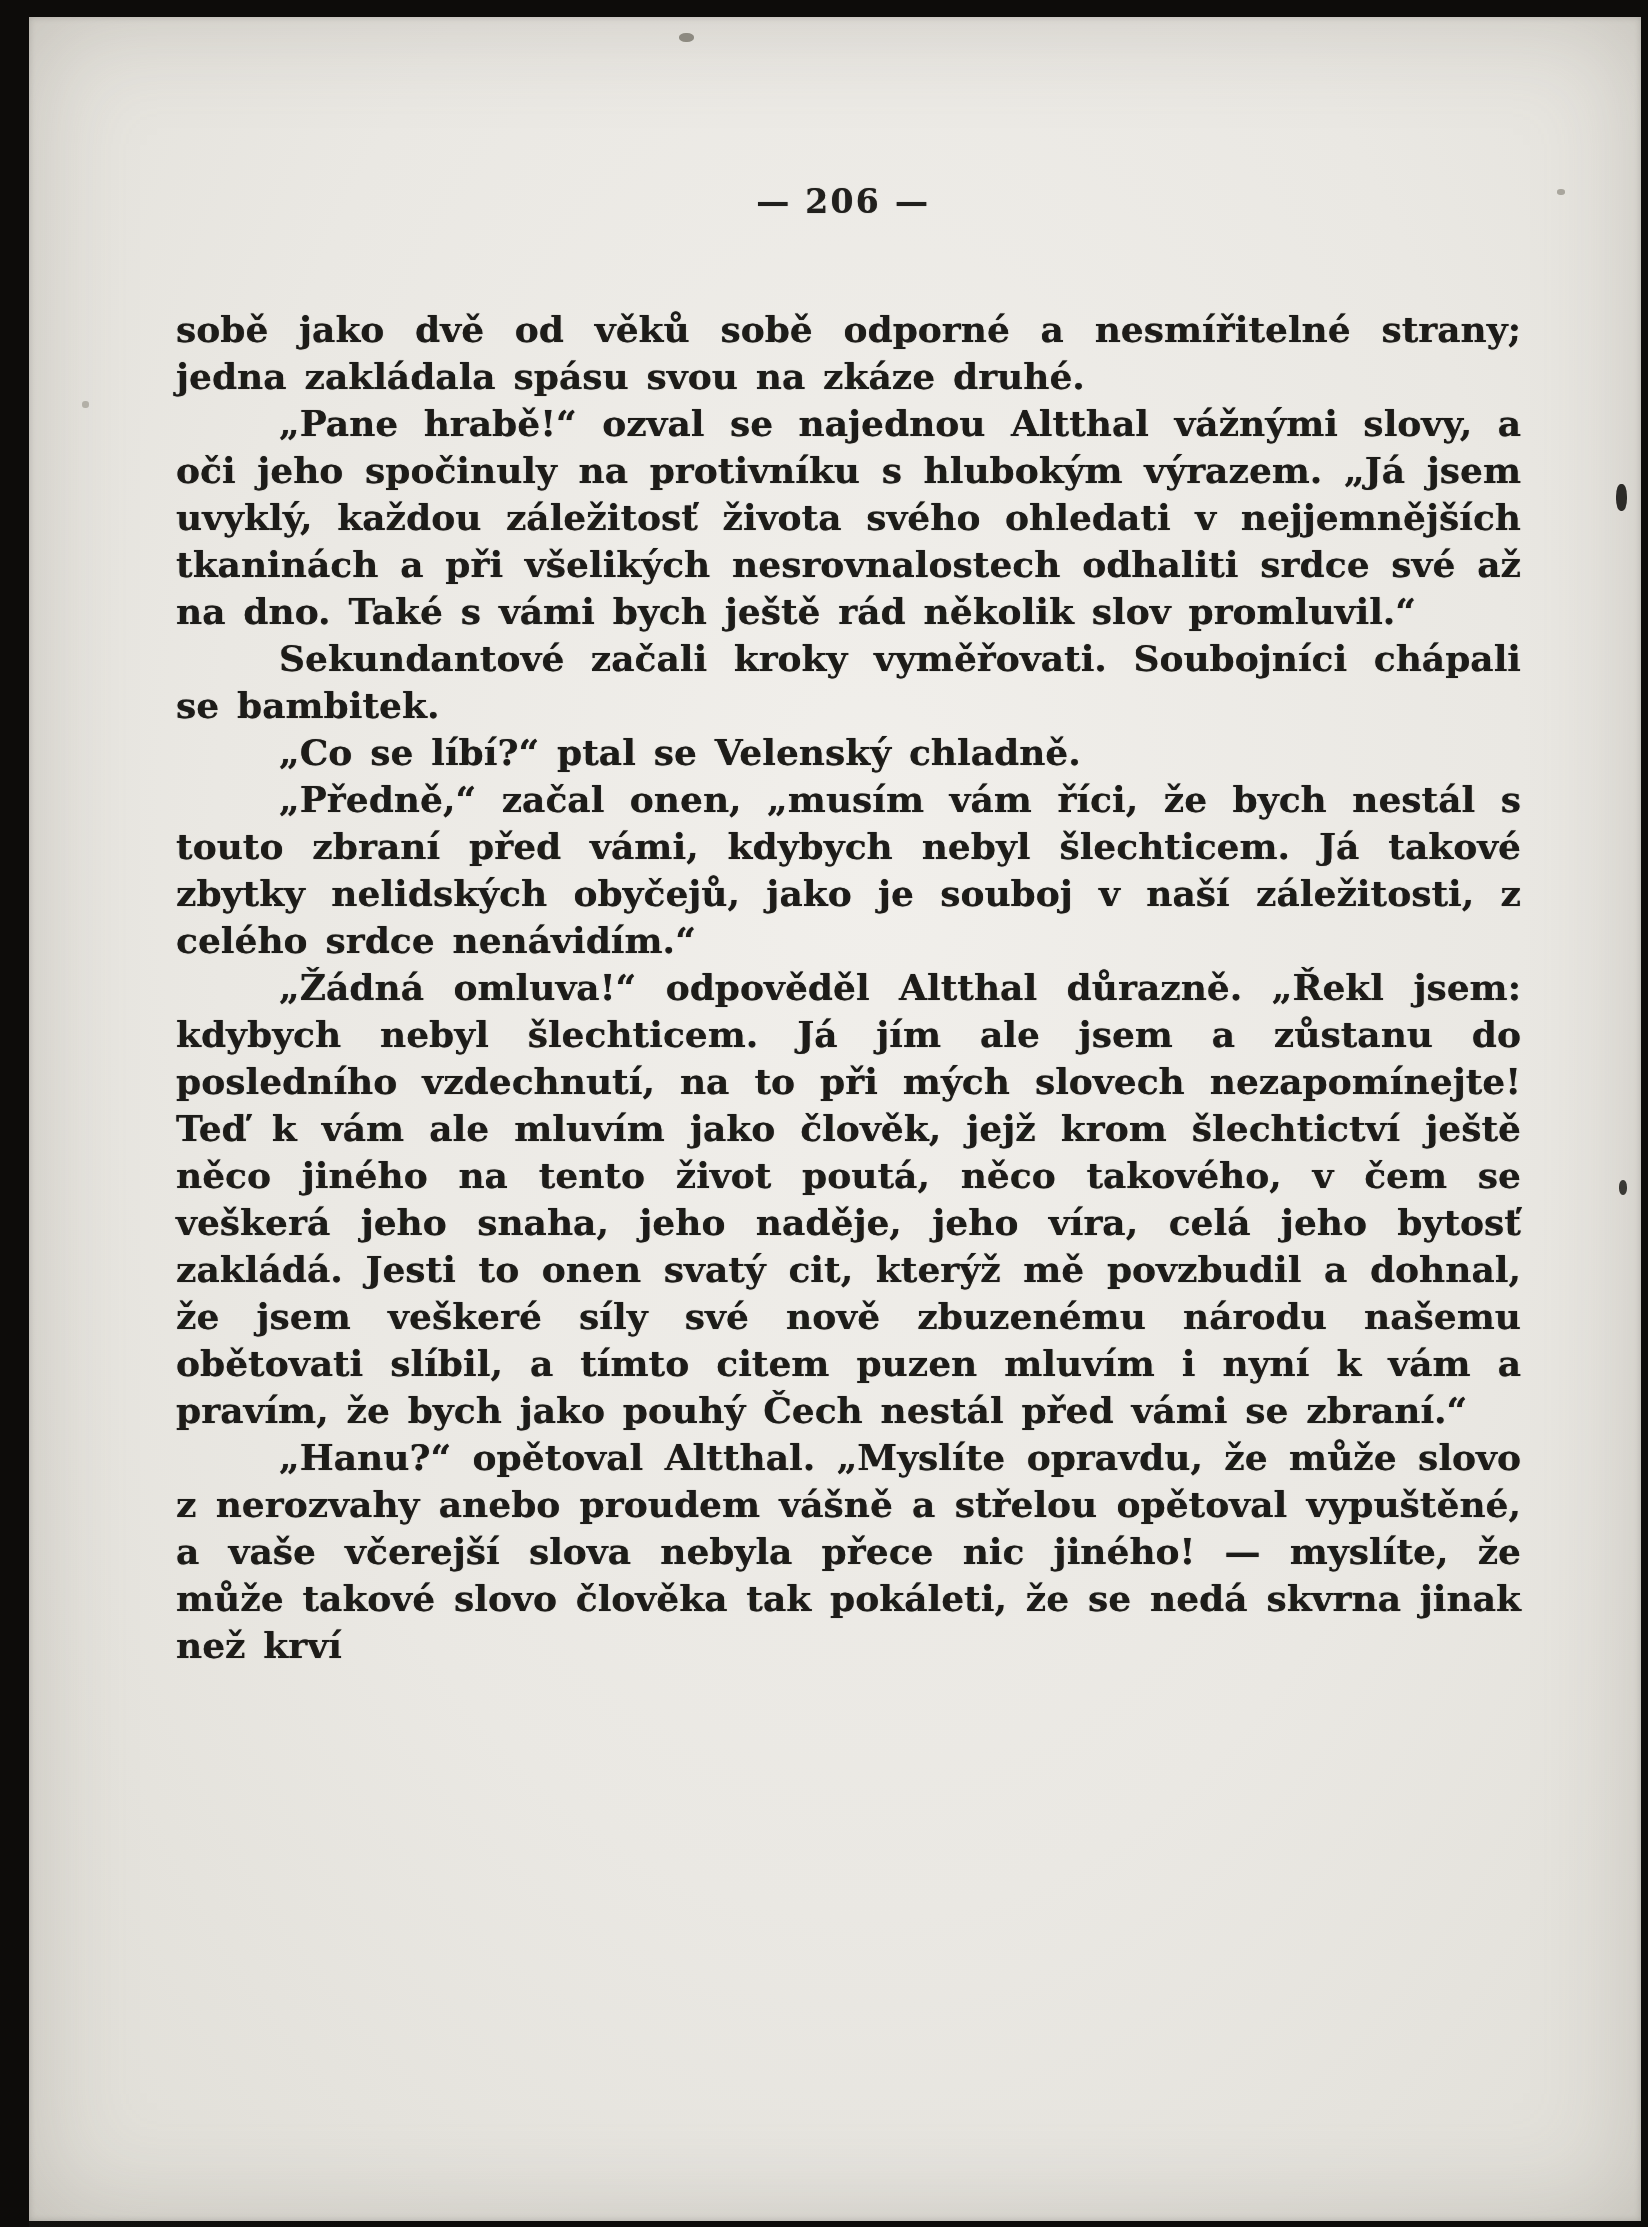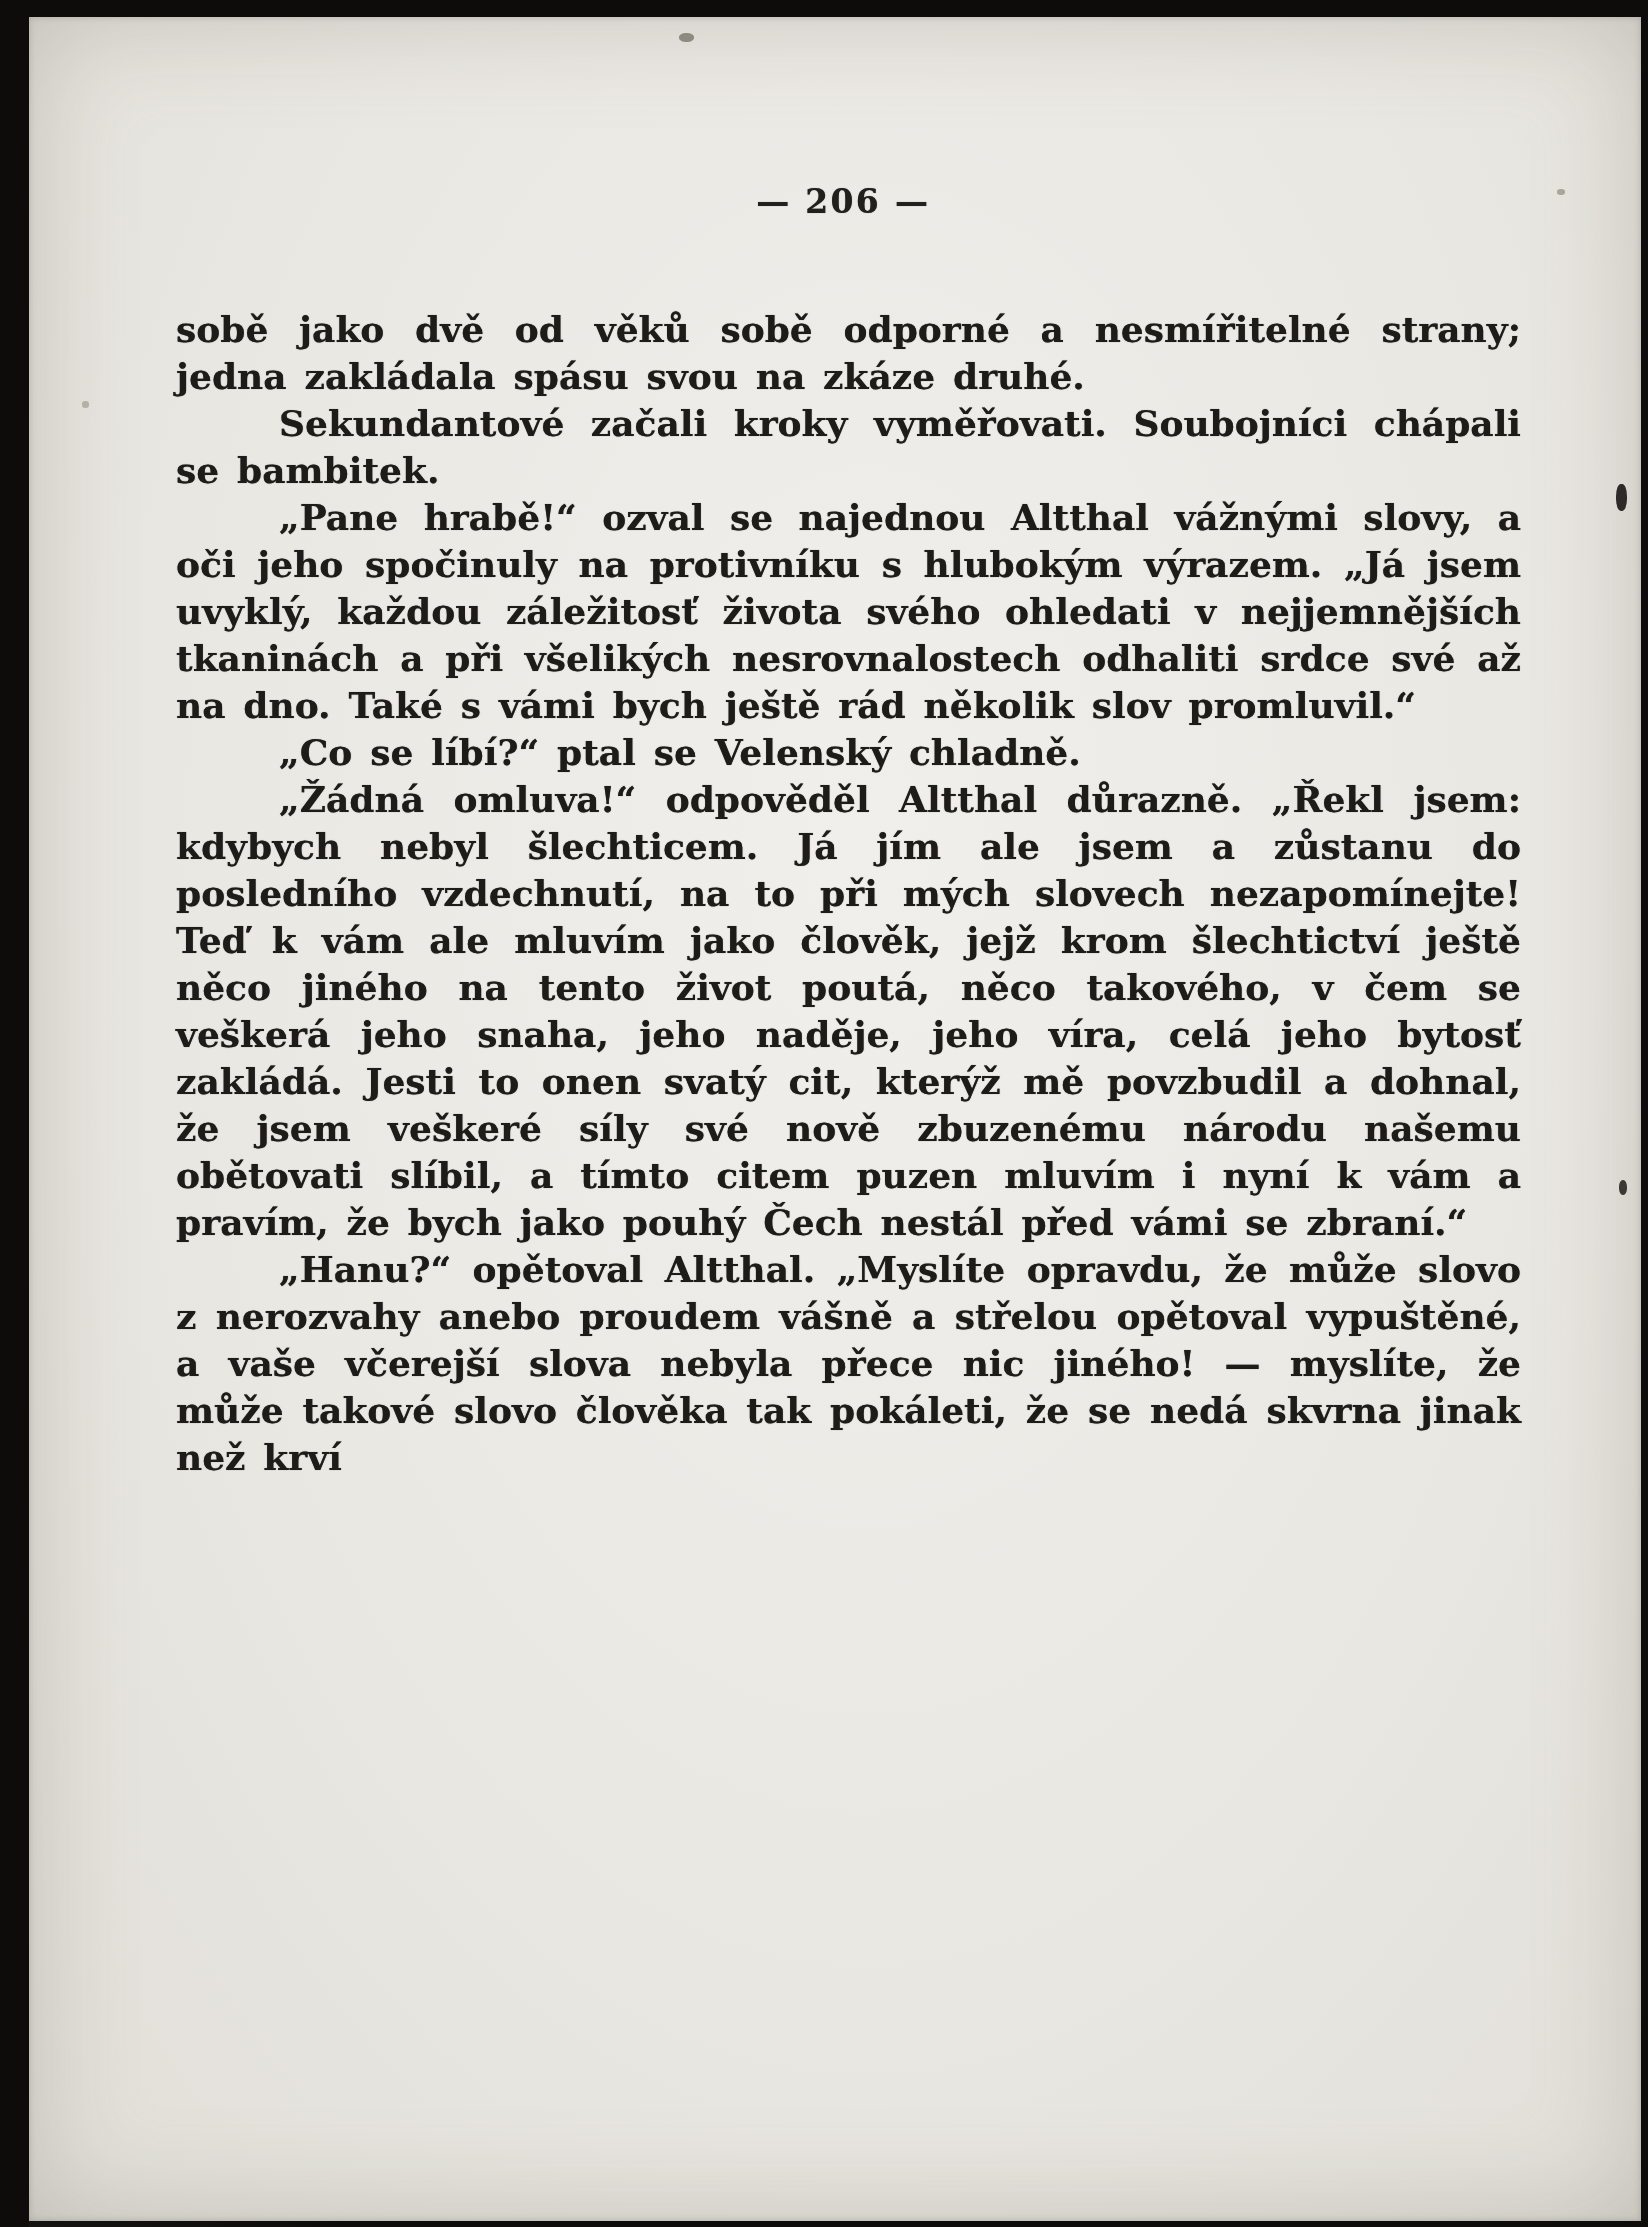--- a/index.html
+++ b/index.html
@@ -71,23 +71,24 @@
 <body>
 
 <div class="scan-root">
 
   <div class="page">
 
     <div class="page-number">— 206 —</div>
 
     <div class="text-block">
       <p class="para continuation">sobě jako dvě od věků sobě odporné a nesmířitelné strany; jedna zakládala spásu svou na zkáze druhé.</p>
+      <p class="para">„Pane hrabě!“ ozval se najednou Altthal vážnými slovy, a oči jeho spočinuly na protivníku s hlubokým výrazem. „Já jsem uvyklý, každou záležitosť života svého ohledati v nejjemnějších tkaninách a při všelikých nesrovnalostech odhaliti srdce své až na dno. Také s vámi bych ještě rád několik slov promluvil.“</p>
       <p class="para">Sekundantové začali kroky vyměřovati. Soubojníci chápali se bambitek.</p>
-      <p class="para">„Pane hrabě!“ ozval se najednou Altthal vážnými slovy, a oči jeho spočinuly na protivníku s hlubokým výrazem. „Já jsem uvyklý, každou záležitosť života svého ohledati v nejjemnějších tkaninách a při všelikých nesrovnalostech odhaliti srdce své až na dno. Také s vámi bych ještě rád několik slov promluvil.“</p>
       <p class="para">„Co se líbí?“ ptal se Velenský chladně.</p>
+      <p class="para">„Předně,“ začal onen, „musím vám říci, že bych nestál s touto zbraní před vámi, kdybych nebyl šlechticem. Já takové zbytky nelidských obyčejů, jako je souboj v naší záležitosti, z celého srdce nenávidím.“</p>
       <p class="para">„Žádná omluva!“ odpověděl Altthal důrazně. „Řekl jsem: kdybych nebyl šlechticem. Já jím ale jsem a zůstanu do posledního vzdechnutí, na to při mých slovech nezapomínejte! Teď k vám ale mluvím jako člověk, jejž krom šlechtictví ještě něco jiného na tento život poutá, něco takového, v čem se veškerá jeho snaha, jeho naděje, jeho víra, celá jeho bytosť zakládá. Jesti to onen svatý cit, kterýž mě povzbudil a dohnal, že jsem veškeré síly své nově zbuzenému národu našemu obětovati slíbil, a tímto citem puzen mluvím i nyní k vám a pravím, že bych jako pouhý Čech nestál před vámi se zbraní.“</p>
       <p class="para">„Hanu?“ opětoval Altthal. „Myslíte opravdu, že může slovo z nerozvahy anebo proudem vášně a střelou opětoval vypuštěné, a vaše včerejší slova nebyla přece nic jiného! — myslíte, že může takové slovo člověka tak pokáleti, že se nedá skvrna jinak než krví</p>
     </div>
 
   </div>
 
   <div class="speck s1"></div>
   <div class="speck s2"></div>
   <div class="speck s3"></div>
   <div class="speck s4"></div>

